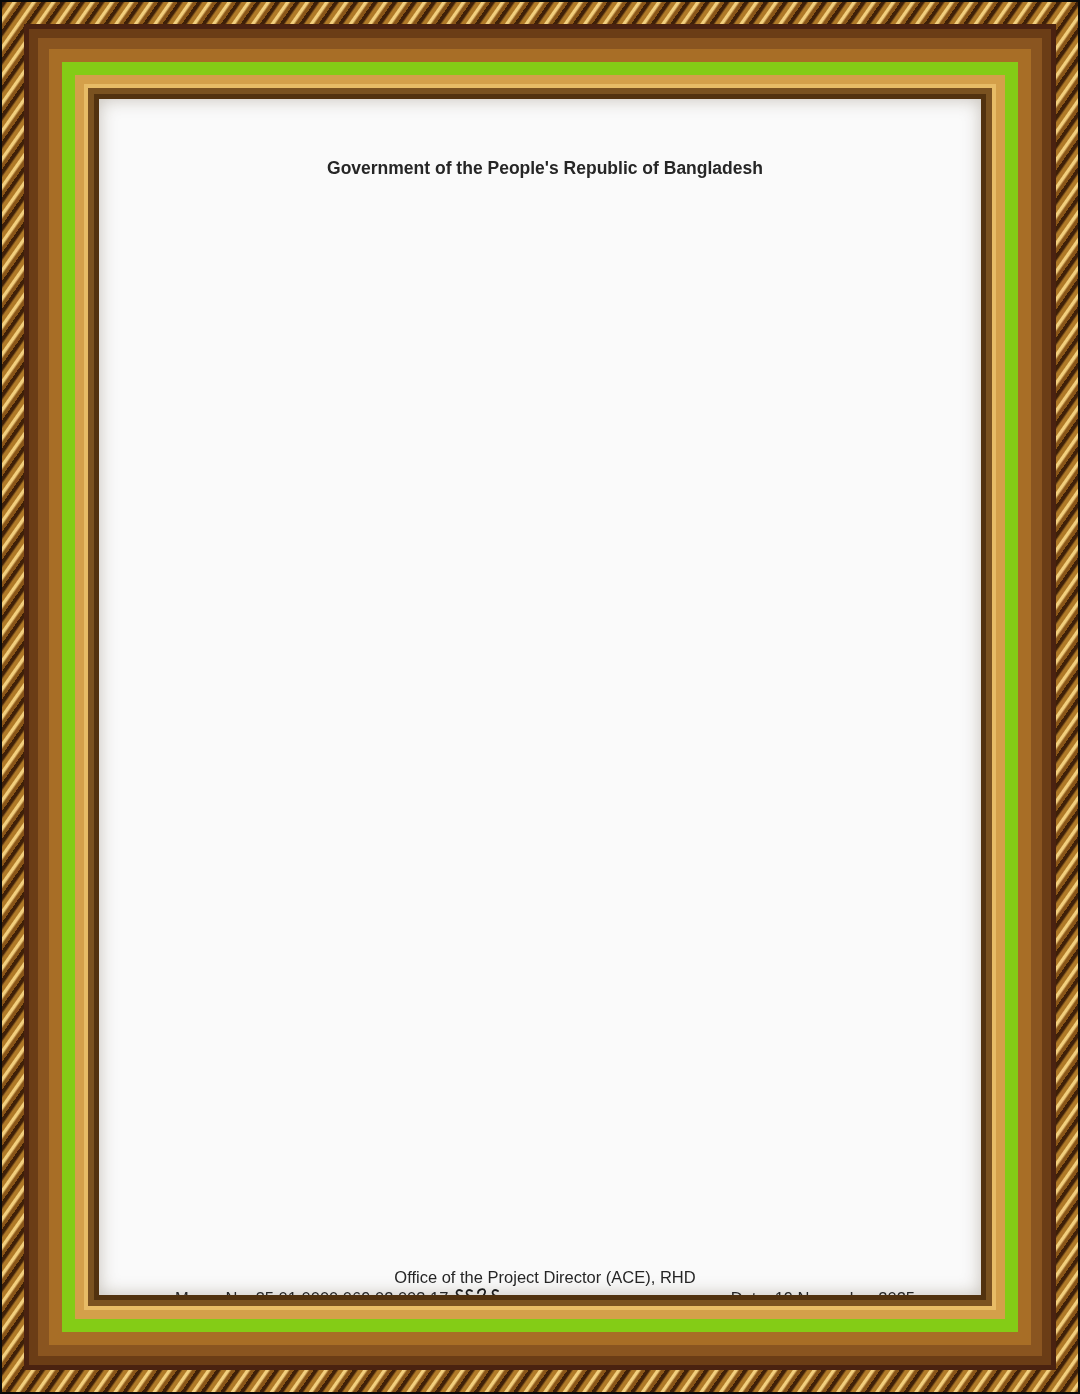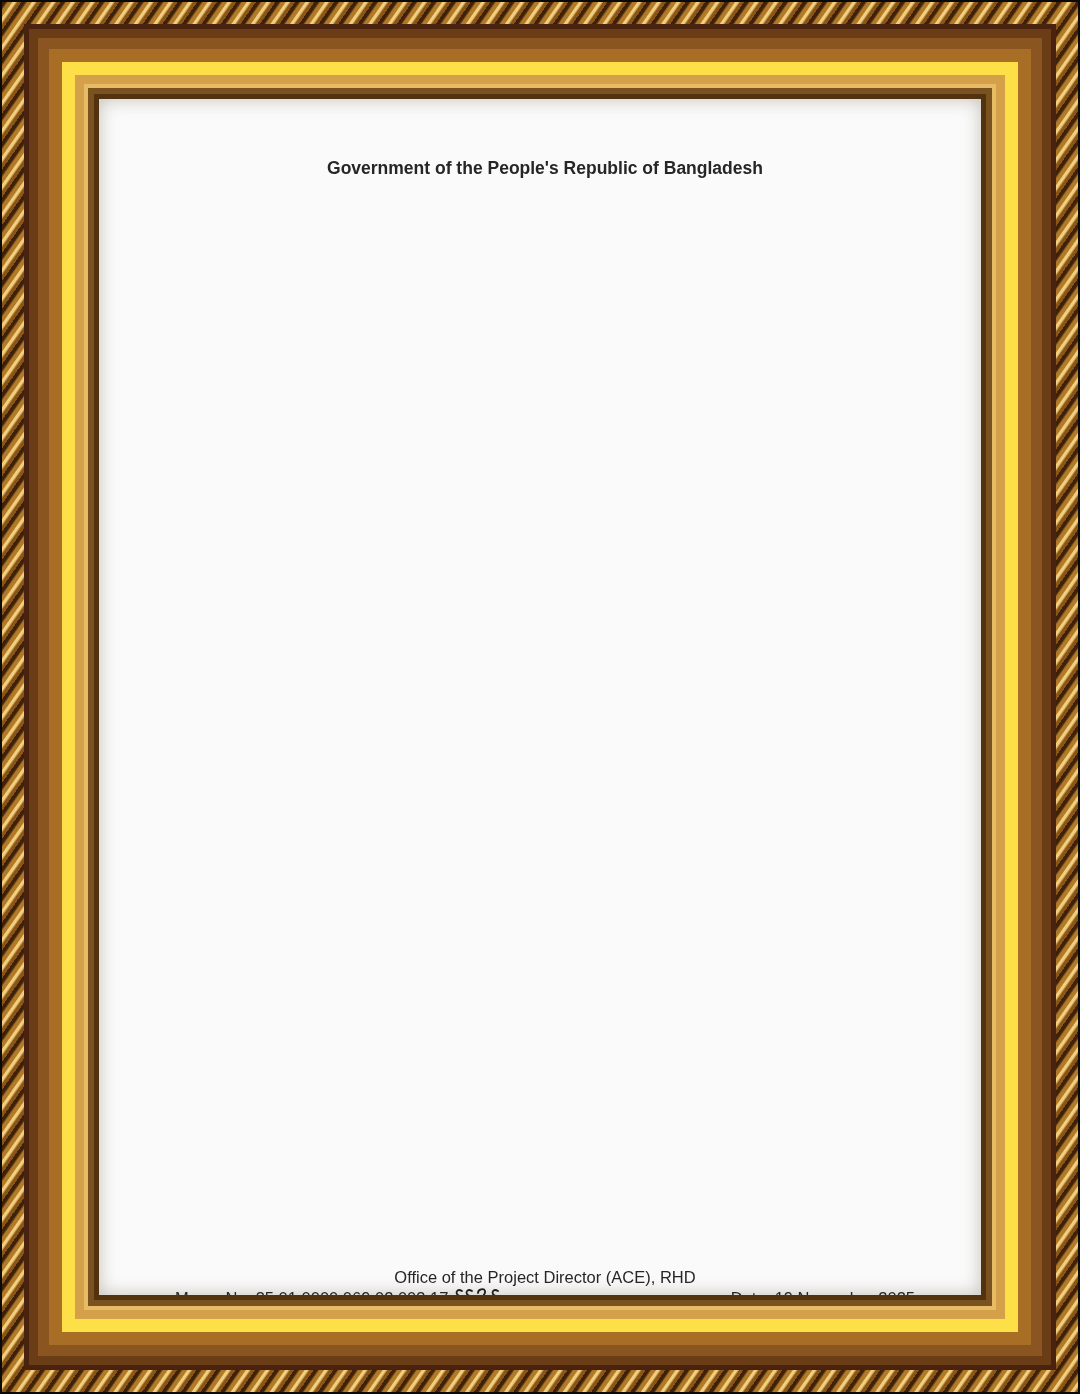--- a/index.html
+++ b/index.html
@@ -7,21 +7,21 @@
           font-family:"Liberation Sans","DejaVu Sans",sans-serif;}
   
   .frame{position:absolute;inset:0;border:2px solid #0a0a0a;box-sizing:border-box;
          background:repeating-linear-gradient(125deg,#3f2008 0 3px,#b07a28 5px 8px,#f2cf7e 9px 11px,#8a5618 13px 16px);
          padding:22px;}
   .frame div{height:100%;box-sizing:border-box;}
   .r1{background:#4a2210;padding:5px;}
   .r2{background:#6b3d16;padding:9px;}
   .r3{background:#8a5520;padding:11px;}
   .r4{background:#a86e26;padding:13px;}
-  .r5{background:#fde047;padding:13px;}
+  .r5{background:#84cc16;padding:13px;}
   .r6{background:#d4a04a;padding:9px;}
   .r7{background:#e7bc66;padding:4px;}
   .r8{background:#7a5220;padding:6px;}
   .r9{background:#52320f;padding:5px;}
   
   .paper{background:#fafafa;box-shadow:inset 0 0 18px rgba(60,40,10,.28);
          padding:50px 66px 40px 76px;color:#262626;font-size:16.5px;line-height:23px;
          position:relative;overflow:hidden;}
   .center{text-align:center;}
   .letterhead{line-height:22.5px;margin-top:8px;}

